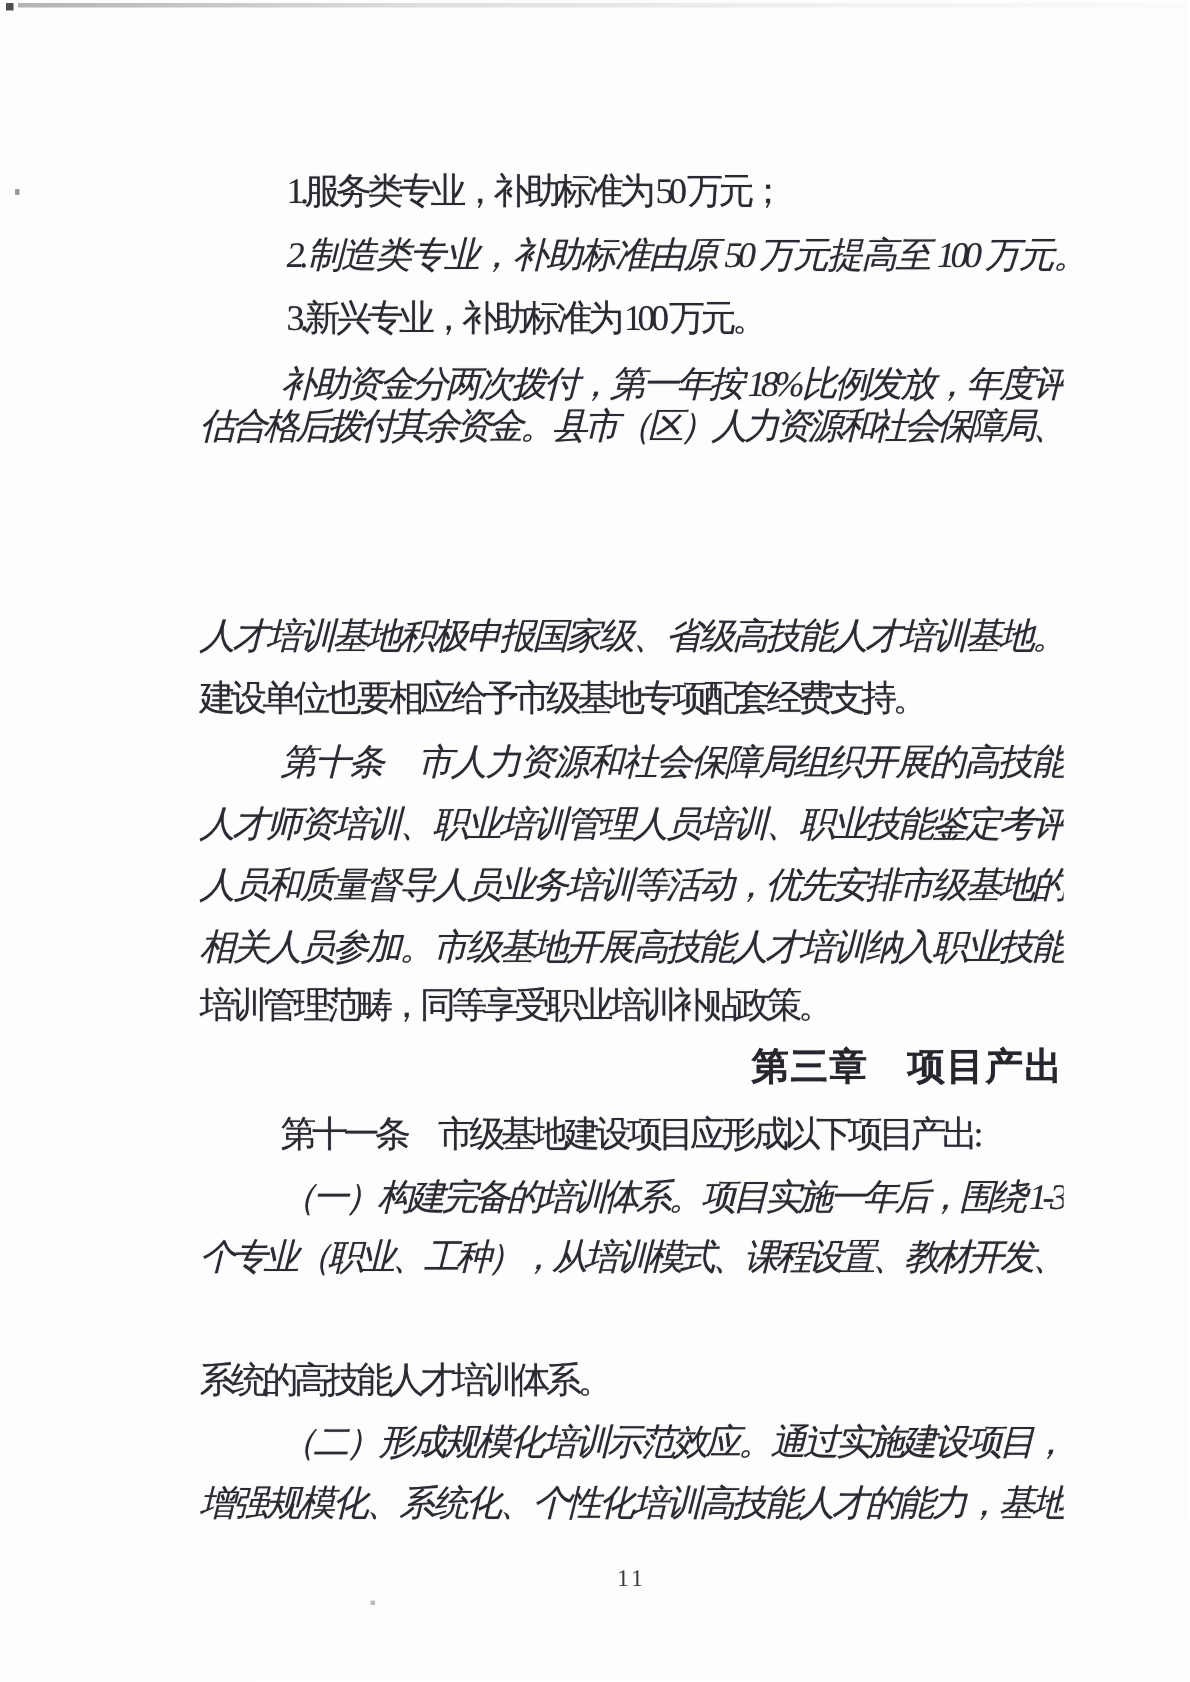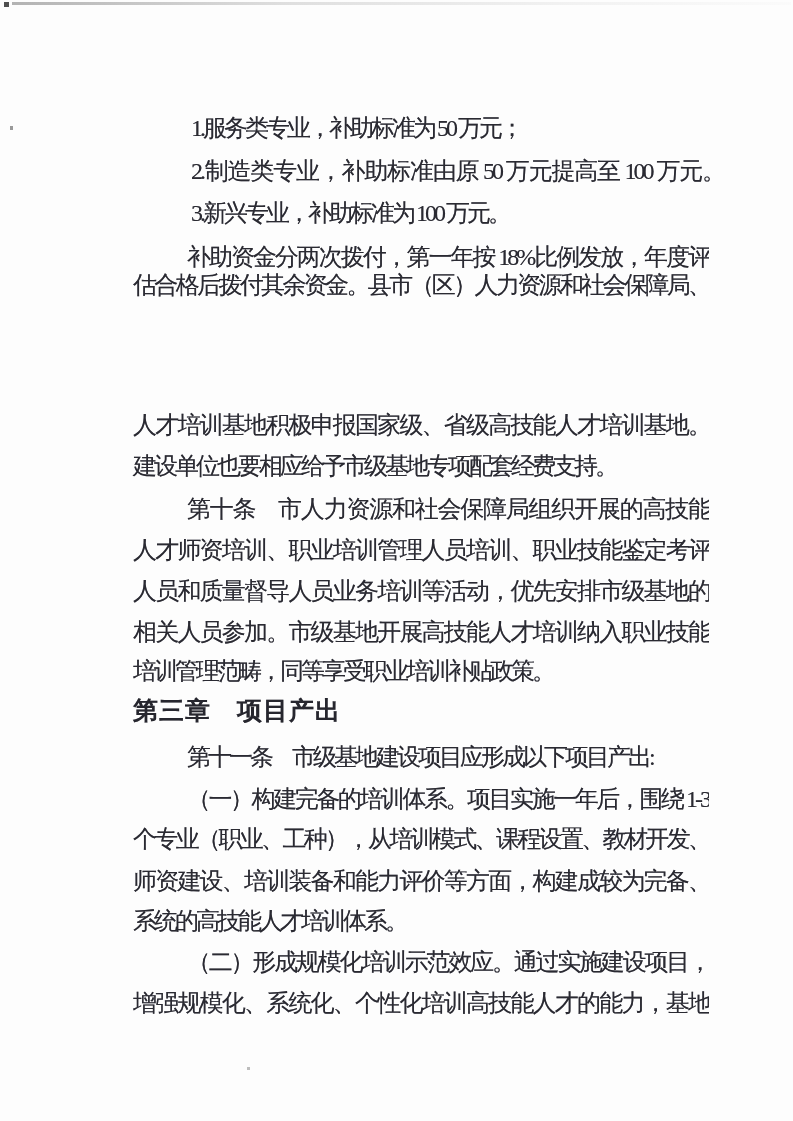--- a/index.html
+++ b/index.html
@@ -39,28 +39,29 @@
     white-space: nowrap;
     text-shadow: 0 0 0.6px rgba(35,35,48,0.5);
   }
   .j {
     white-space: normal;
     text-align: justify;
     text-align-last: justify;
     text-justify: inter-character;
     overflow: hidden;
     height: 32px;
+    font-style: italic;
   }
   .ind { left: 187px; width: 522px; }
   .num { left: 159px; width: 532px; margin-left: 32px; }
   .heading {
     position: absolute;
     left: 133px; top: 694px;
     width: 576px;
-    text-align: left;
+    text-align: right;
     font-family: "Liberation Sans", "DejaVu Sans", sans-serif;
     font-weight: bold;
     font-size: 25px;
     letter-spacing: 1px;
     color: #26262e;
     text-shadow: 0 0 0.5px rgba(30,30,40,0.45);
   }
   .pagenum {
     position: absolute;
     left: 133px; top: 1044px;
@@ -91,18 +92,18 @@
   <div class="ln j" style="top:535px">人才师资培训、职业培训管理人员培训、职业技能鉴定考评</div>
   <div class="ln j" style="top:576px">人员和质量督导人员业务培训等活动，优先安排市级基地的</div>
   <div class="ln j" style="top:617px">相关人员参加。市级基地开展高技能人才培训纳入职业技能</div>
   <div class="ln" style="top:656px">培训管理范畴，同等享受职业培训补贴政策。</div>
 
   <div class="heading">第三章　项目产出</div>
 
   <div class="ln ind" style="top:742px">第十一条　市级基地建设项目应形成以下项目产出:</div>
   <div class="ln ind j" style="top:784px">（一）构建完备的培训体系。项目实施一年后，围绕 1-3</div>
   <div class="ln j" style="top:824px">个专业（职业、工种），从培训模式、课程设置、教材开发、</div>
-  <div class="ln j" style="top:866px">师资建设、培训装备和能力评价等方面，构建成较为完备、</div>
   <div class="ln" style="top:906px">系统的高技能人才培训体系。</div>
   <div class="ln ind j" style="top:947px">（二）形成规模化培训示范效应。通过实施建设项目，</div>
   <div class="ln j" style="top:988px">增强规模化、系统化、个性化培训高技能人才的能力，基地</div>
 
+  <div class="pagenum">11</div>
 </div>
 
 </body></html>

